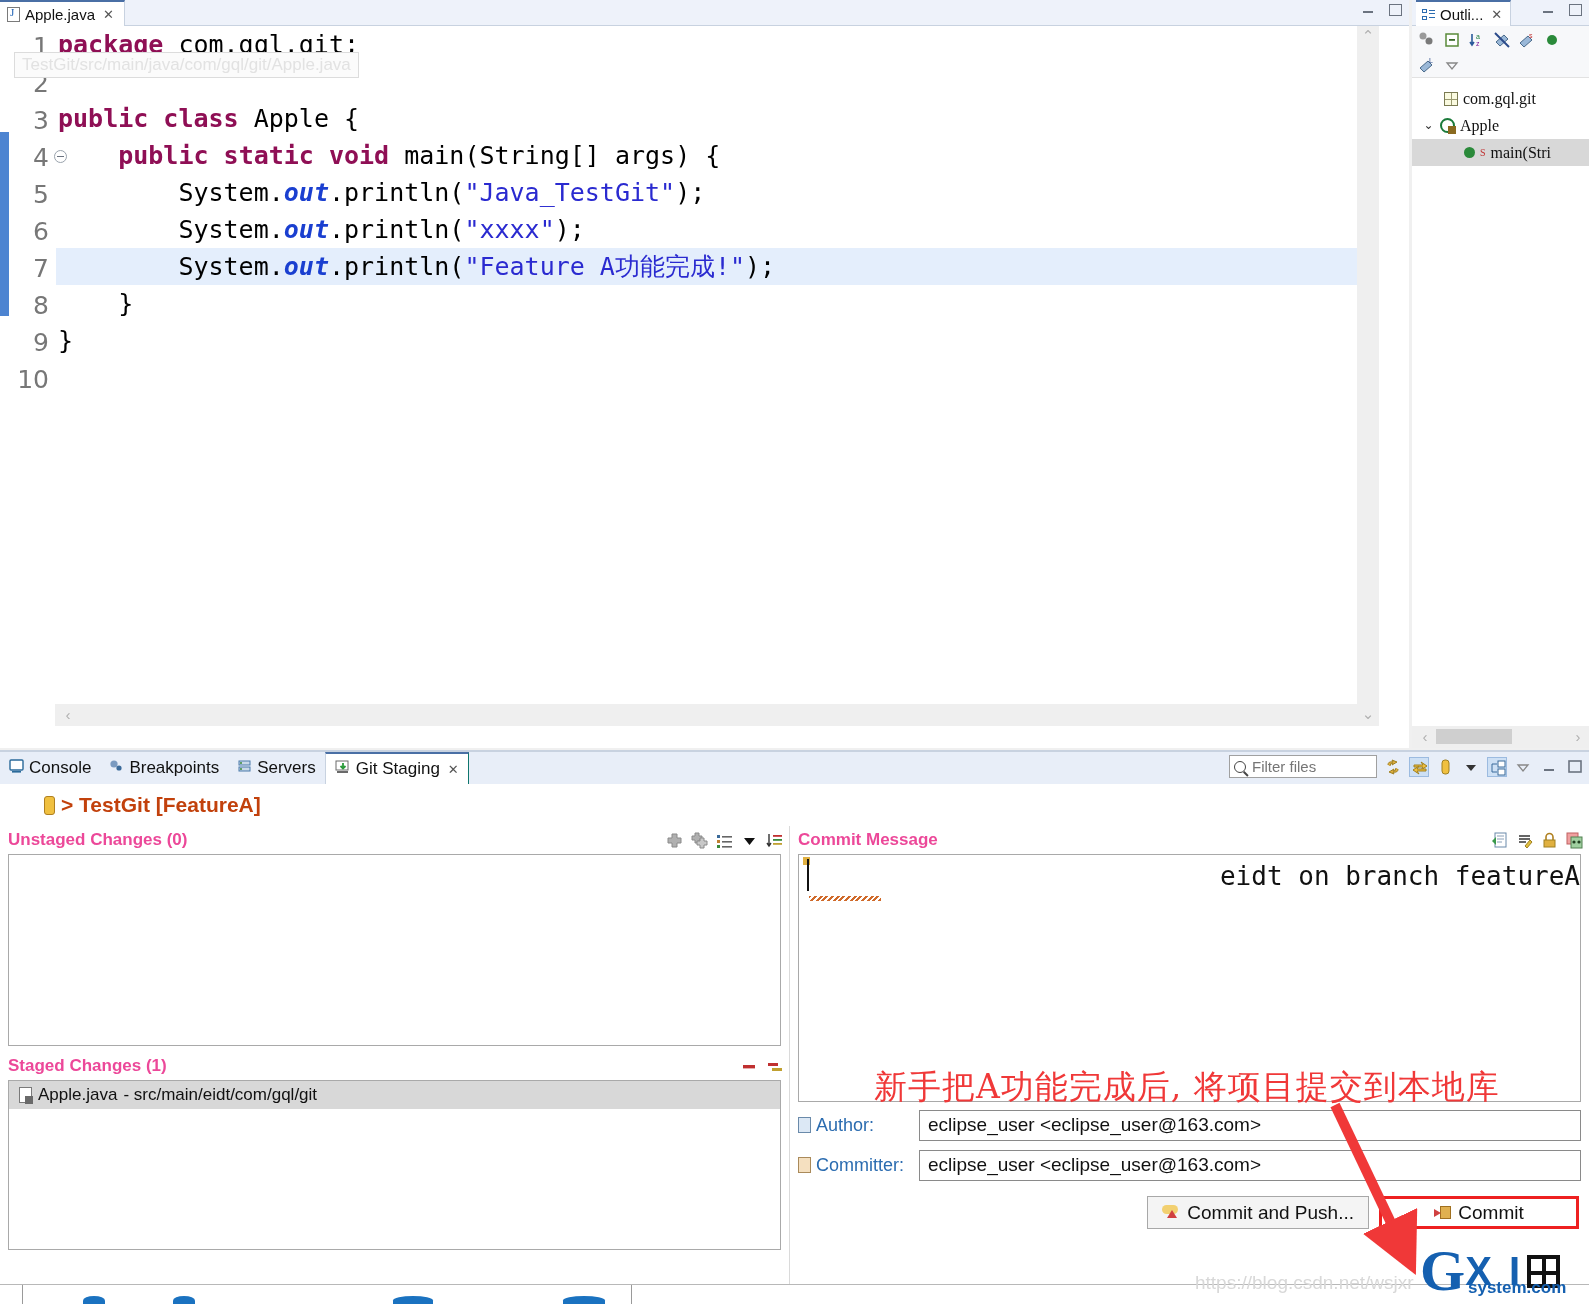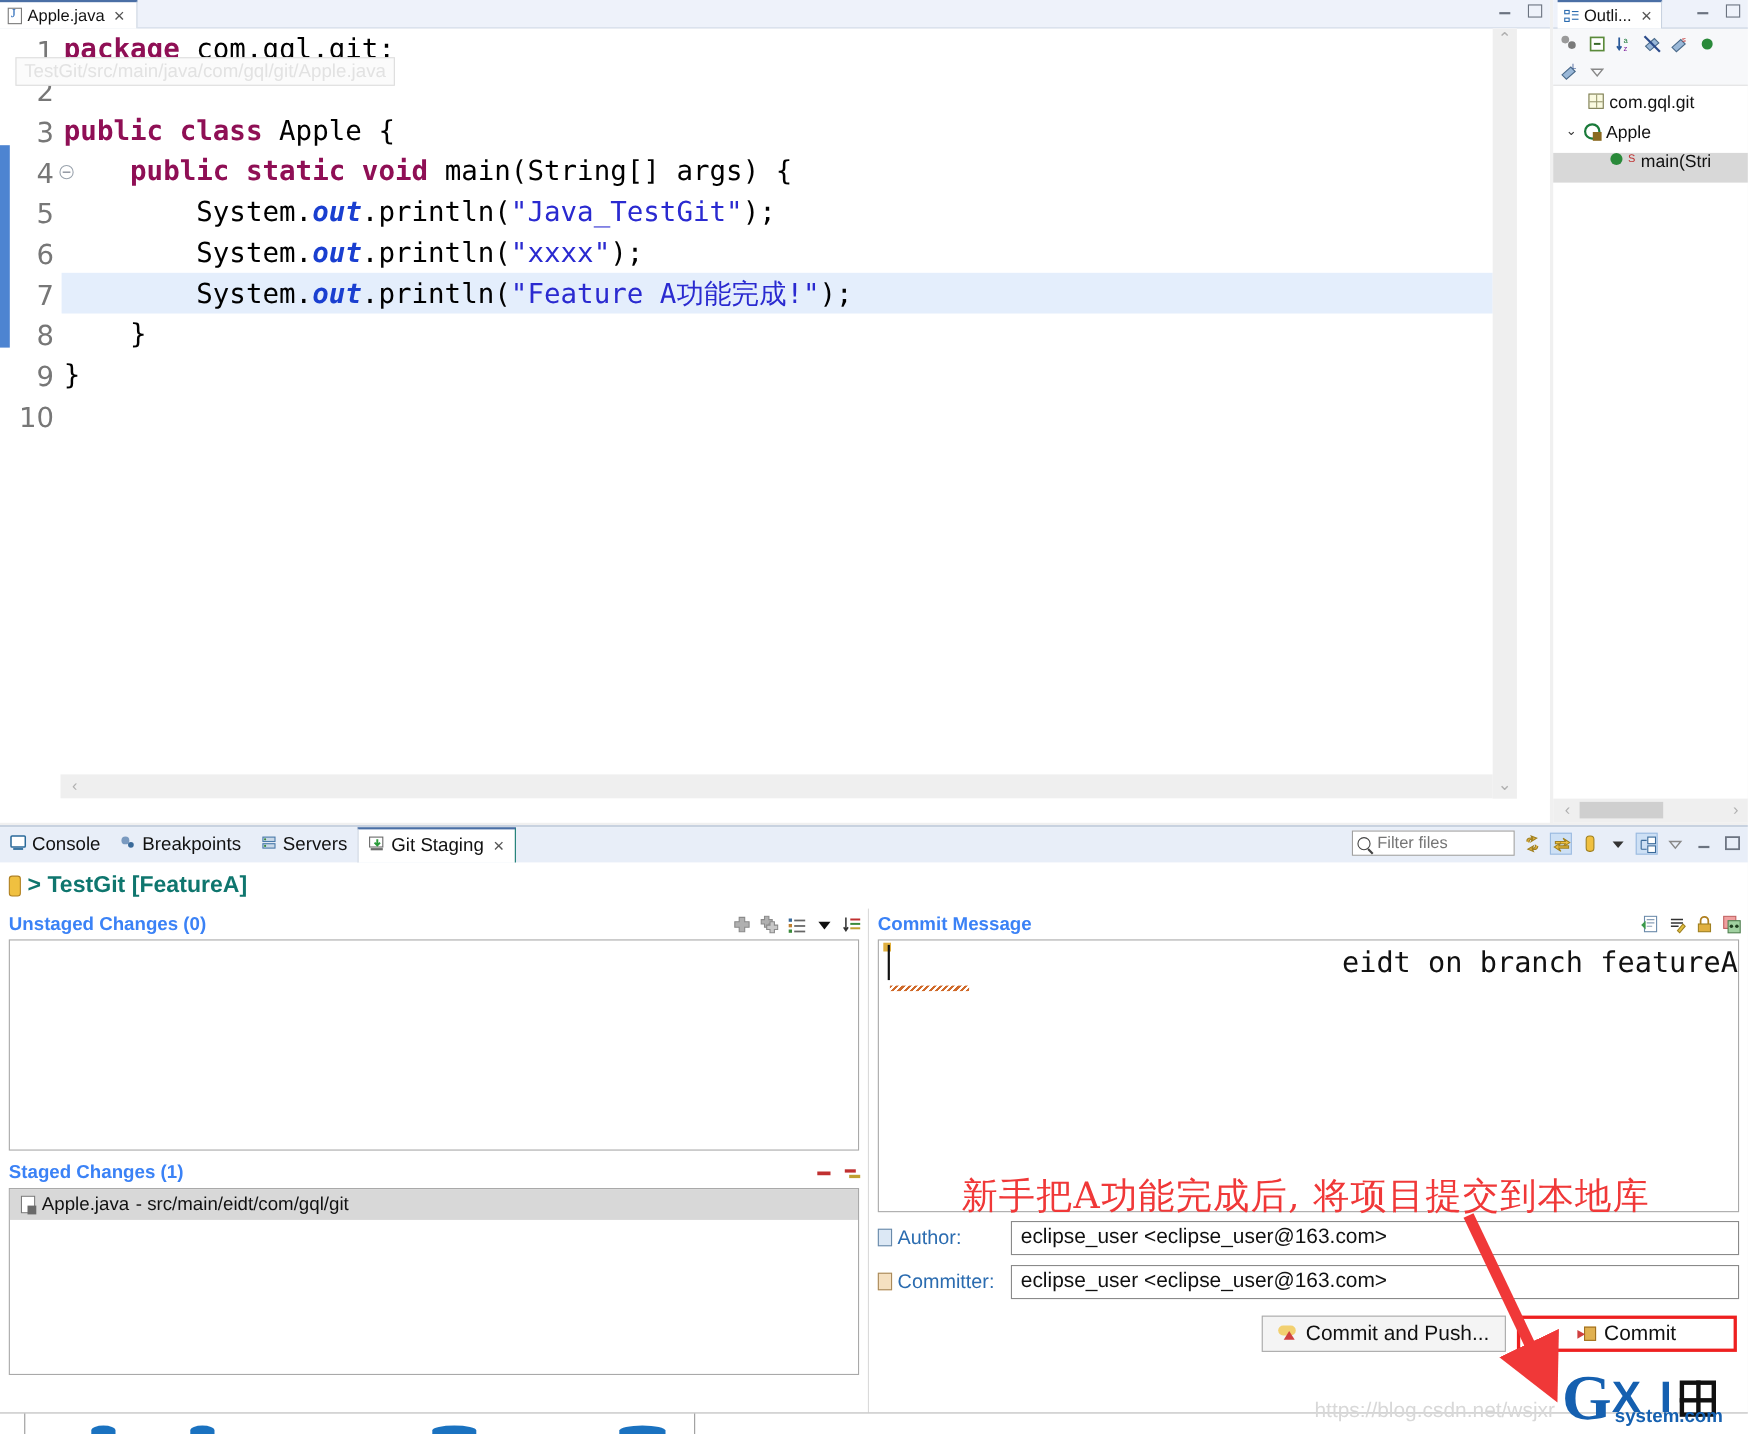--- a/index.html
+++ b/index.html
@@ -95,21 +95,21 @@
   .outl-ico span { position:absolute; background:#2b6cb0; }
   .outl-ico .b1 { left:0; top:1px; width:5px; height:4px; border:1px solid #2b6cb0; background:#fff;}
   .outl-ico .b2 { left:0; top:8px; width:5px; height:4px; border:1px solid #2b6cb0; background:#fff;}
   .outl-ico .l1 { left:7px; top:2px; width:6px; height:1.5px; }
   .outl-ico .l2 { left:7px; top:5px; width:6px; height:1.5px; }
   .outl-ico .l3 { left:7px; top:9px; width:6px; height:1.5px; }
   .outline-toolbar { height:52px; background:#f7f8fa; border-bottom:1px solid #e2e2e2; padding:5px 4px 0 6px;
      display:flex; flex-wrap:wrap; align-content:flex-start; gap:7px; }
   .oti { width:18px; height:18px; position:relative; }
   .outline-tree { padding-top:7px; font-size:16px; color:#111; }
-  .otn { display:flex; gap:5px; height:27px; padding-left:8px; }
+  .otn { display:flex; align-items:center; gap:5px; height:27px; padding-left:8px;font-family:Liberation Serif, serif; }
   .otn.sel { background:#d8d8d8; }
   .twisty { width:13px; text-align:center; color:#333; font-size:12px; }
   .pkg-ico { width:14px; height:14px; border:1px solid #7a7a52; background:#fafae0; position:relative; }
   .pkg-ico:before { content:""; position:absolute; left:0; top:6px; width:12px; height:1px; background:#9a9a70; }
   .pkg-ico:after { content:""; position:absolute; left:6px; top:0; width:1px; height:12px; background:#9a9a70; }
   .cls-ico { width:15px; height:15px; border-radius:50%; border:2px solid #1a7a3a; background:#fff; position:relative; }
   .cls-ico:after { content:""; position:absolute; right:-3px; bottom:-3px; width:8px; height:8px; background:#8a6a20; }
   .meth-ico { width:11px; height:11px; border-radius:50%; background:#2a8a3a; position:relative; flex:none;}
   .sup-s { font-size:10px; color:#c03030; vertical-align:super; }
   .outline-hscroll { position:absolute; left:0; bottom:0; width:177px; height:22px; background:#efefef; }
@@ -125,28 +125,28 @@
   .btoolbar { position:absolute; right:4px; top:3px; display:flex; align-items:center; gap:6px; }
   .filterbox {
     width:148px; height:23px; background:#fff; border:1px solid #a0a0a0;
     display:flex; align-items:center; gap:4px; padding-left:4px; font-size:15px; color:#333;
   }
   .mag { width:12px; height:12px; border:1.5px solid #444; border-radius:50%; position:relative; flex:none;}
   .mag:after { content:""; position:absolute; right:-4px; bottom:-3px; width:6px; height:1.5px; background:#444; transform:rotate(45deg);}
   .tbi { width:20px; height:20px; position:relative; }
   .tbi.sel { background:#cde0f5; border:1px solid #9cbbe0; }
 
-  .repohdr { height:42px; display:flex; align-items:center; gap:6px; padding-left:8px; font-size:21px; font-weight:bold; color:#0f766e; }
+  .repohdr { height:42px; display:flex; align-items:center; gap:6px; padding-left:8px; font-size:21px; font-weight:bold; color:#c2410c;margin-left:36px; }
   .repo-ico { width:11px; height:19px; background:#f0c040; border:1px solid #b08020; border-radius:3px; flex:none;}
 
   .panes { position:absolute; left:0; top:74px; right:0; bottom:0; display:flex; }
   .lpane { width:790px; position:relative; border-right:1px solid #dadada; }
   .rpane { flex:1; position:relative; }
 
-  .sect-hdr { height:28px; display:flex; align-items:center; padding:0 6px 0 8px; font-size:17px; font-weight:bold; color:#3b82f6; }
+  .sect-hdr { height:28px; display:flex; align-items:center; padding:0 6px 0 8px; font-size:17px; font-weight:bold; color:#ec4899; }
   .sect-hdr .spacer { flex:1; }
   .sect-icons { display:flex; gap:8px; align-items:center; }
   .si { width:17px; height:17px; position:relative; }
 
   .listbox { background:#fff; border:1px solid #a9a9a9; margin:0 8px; }
   .unstaged-box { height:192px; }
   .staged-box { height:170px; }
   .lrow { display:flex; align-items:center; gap:6px; height:28px; padding-left:10px; font-size:17px; color:#111; background:#d8d8d8;}
   .file-ico { width:13px; height:16px; background:#fff; border:1px solid #7a7a7a; position:relative; flex:none;}
   .file-ico:after { content:""; position:absolute; right:-2px; bottom:-2px; width:8px; height:8px; background:#6a6a6a; }

